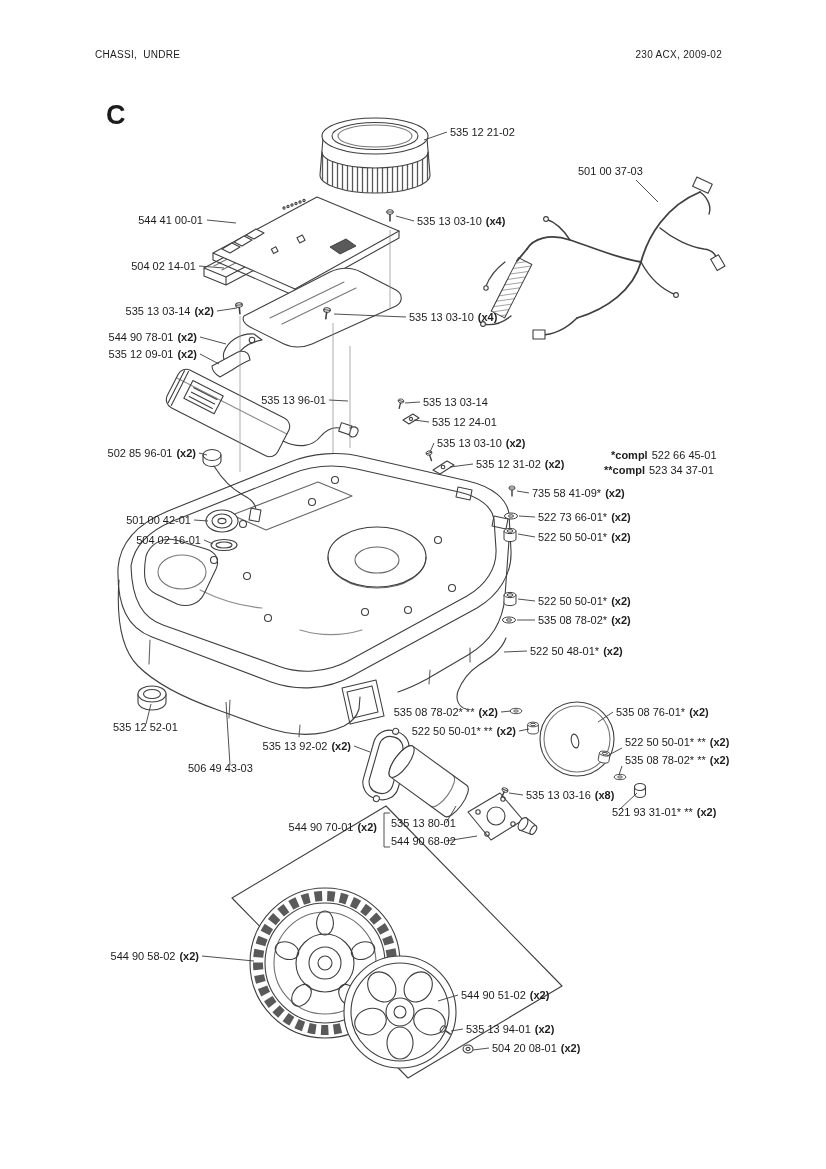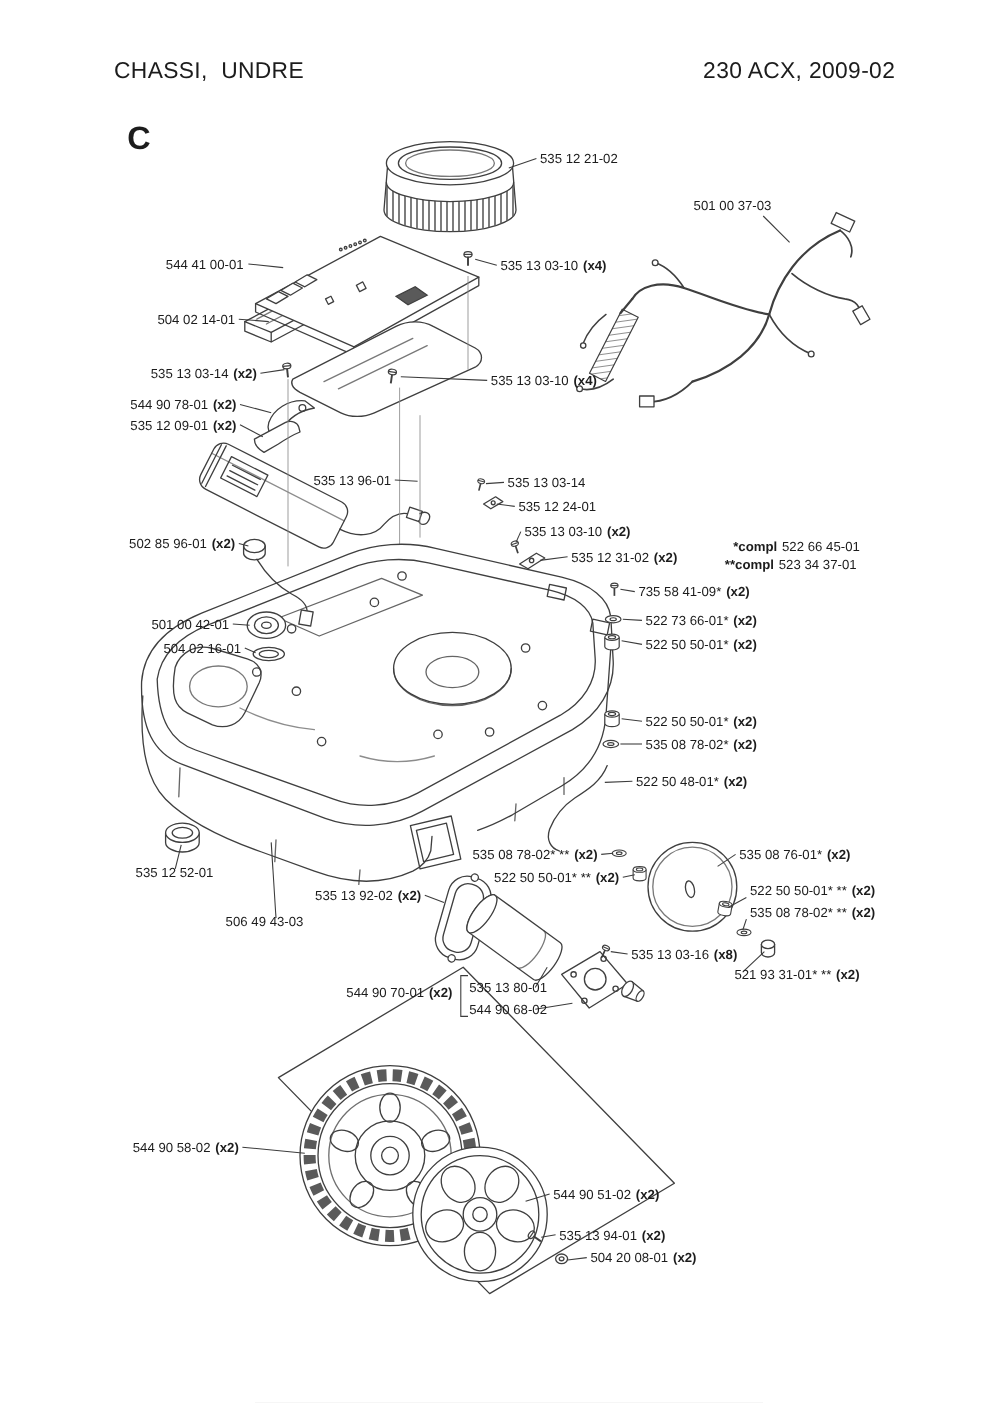--- a/index.html
+++ b/index.html
@@ -1,20 +1,20 @@
 <!DOCTYPE html>
 <html><head>
 <meta charset="utf-8">
 <style>
   html,body{margin:0;padding:0;background:#e8e8e8;}
   .page{position:relative;width:826px;height:1169px;background:#ffffff;overflow:hidden;
         font-family:"Liberation Sans",sans-serif;color:#1c1c1c;}
-  .hdr{position:absolute;top:49px;font-size:19px;letter-spacing:.3px;white-space:pre;}
+  .hdr{position:absolute;top:49px;font-size:10px;letter-spacing:.3px;white-space:pre;}
   .hdr-left{left:95px;}
-  .hdr-right{right:80px;}
+  .hdr-right{right:104px;}
   .section-c{position:absolute;left:106px;top:100px;font-size:27px;font-weight:bold;}
   svg{position:absolute;left:0;top:0;}
   .lbl{font-family:"Liberation Sans",sans-serif;font-size:11px;fill:#1c1c1c;}
   .qty{font-weight:bold;}
   .end{text-anchor:end;}
   .note{font-family:"Liberation Sans",sans-serif;font-size:11px;fill:#1c1c1c;}
   .pfx{font-weight:bold;}
   .ln{fill:none;stroke:#3f3f3f;stroke-width:1.1;stroke-linecap:round;stroke-linejoin:round;}
   .lw{fill:#ffffff;stroke:#3f3f3f;stroke-width:1.1;stroke-linejoin:round;}
   .ld{stroke:#3c3c3c;stroke-width:0.9;}

